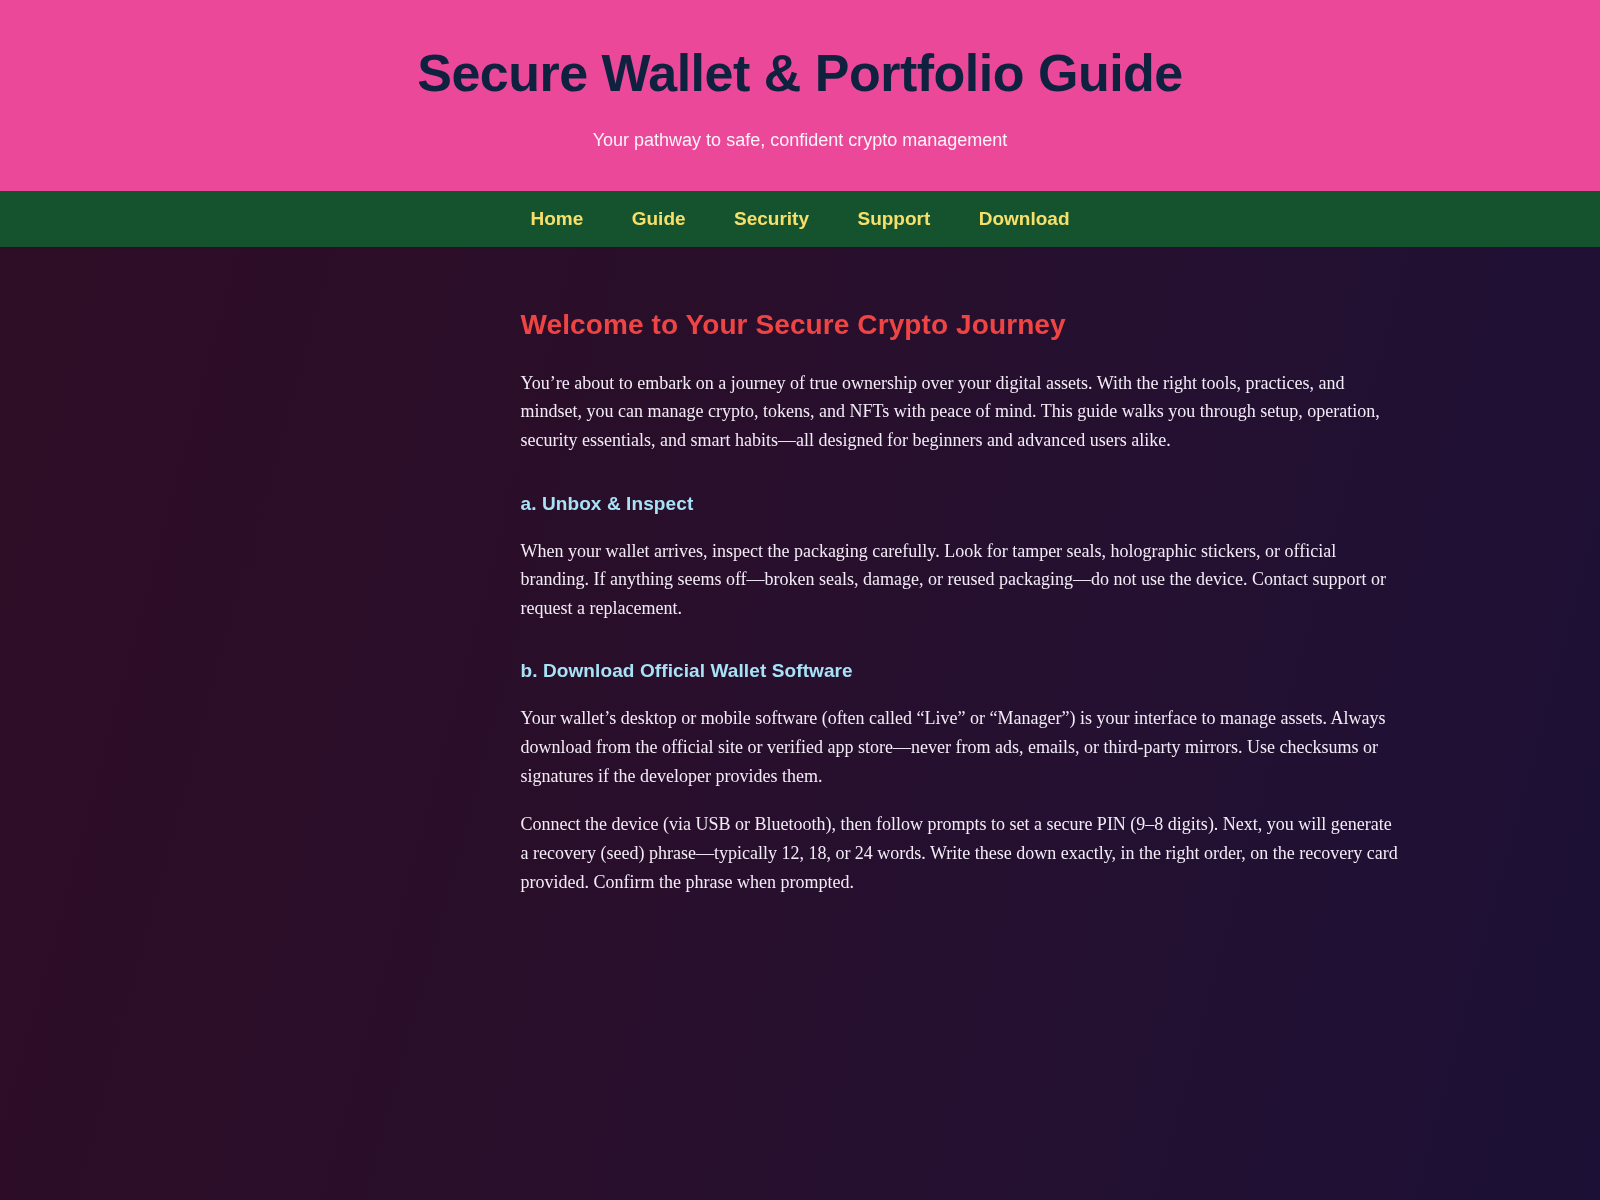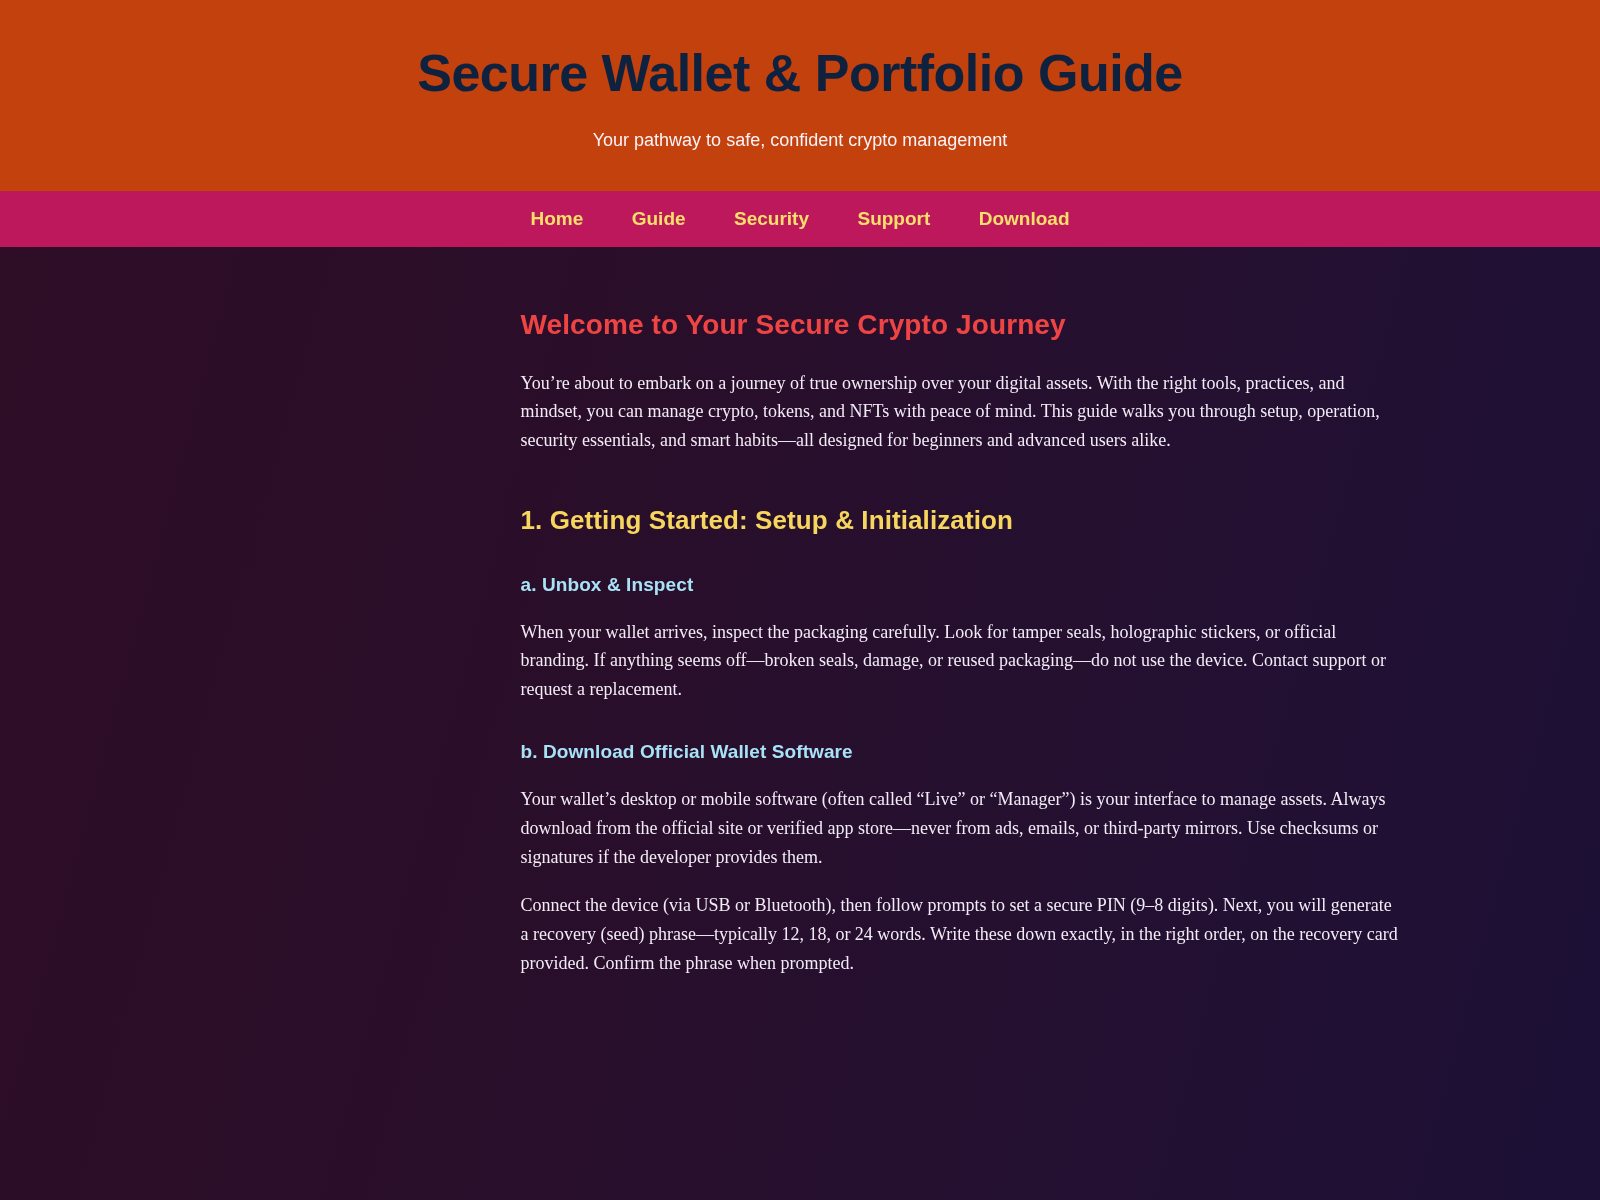--- a/index.html
+++ b/index.html
@@ -11,41 +11,41 @@
 
   body {
     font-family: "Liberation Sans", sans-serif;
     background: linear-gradient(105deg, #2e0c26 0%, #2a0e29 35%, #241031 70%, #1c1036 100%);
     color: #f2eaf5;
     overflow-x: hidden;
   }
 
   
   .site-header {
-    background: #c2410c;
+    background: #ec4899;
     padding: 44px 20px 40px;
     text-align: center;
   }
   .site-title {
     font-size: 52px;
     font-weight: bold;
     color: #0e2240;
     letter-spacing: -0.5px;
     line-height: 1.15;
   }
   .site-subtitle {
     margin-top: 26px;
     font-size: 18px;
     color: #fdf3f8;
     font-weight: normal;
   }
 
   
   .site-nav {
-    background: #be185d;
+    background: #14532d;
     padding: 17px 9px;
     text-align: center;
     white-space: nowrap;
   }
   .nav-link {
     display: inline-block;
     color: #f7e06a;
     font-size: 19px;
     font-weight: bold;
     text-decoration: none;
@@ -116,21 +116,20 @@
   <a class="nav-link" href="#">Support</a>
   <a class="nav-link" href="#">Download</a>
 </nav>
 
 <div class="content-wrap">
   <main class="content">
 
     <h2 class="section-welcome">Welcome to Your Secure Crypto Journey</h2>
     <p class="body-text">You’re about to embark on a journey of true ownership over your digital assets. With the right tools, practices, and mindset, you can manage crypto, tokens, and NFTs with peace of mind. This guide walks you through setup, operation, security essentials, and smart habits—all designed for beginners and advanced users alike.</p>
 
-    <h2 class="section-heading">1. Getting Started: Setup &amp; Initialization</h2>
 
     <h3 class="sub-heading">a. Unbox &amp; Inspect</h3>
     <p class="body-text">When your wallet arrives, inspect the packaging carefully. Look for tamper seals, holographic stickers, or official branding. If anything seems off—broken seals, damage, or reused packaging—do not use the device. Contact support or request a replacement.</p>
 
     <h3 class="sub-heading">b. Download Official Wallet Software</h3>
     <p class="body-text">Your wallet’s desktop or mobile software (often called “Live” or “Manager”) is your interface to manage assets. Always download from the official site or verified app store—never from ads, emails, or third-party mirrors. Use checksums or signatures if the developer provides them.</p>
 
     <p class="body-text">Connect the device (via USB or Bluetooth), then follow prompts to set a secure PIN (9–8 digits). Next, you will generate a recovery (seed) phrase—typically 12, 18, or 24 words. Write these down exactly, in the right order, on the recovery card provided. Confirm the phrase when prompted.</p>
 
   </main>

